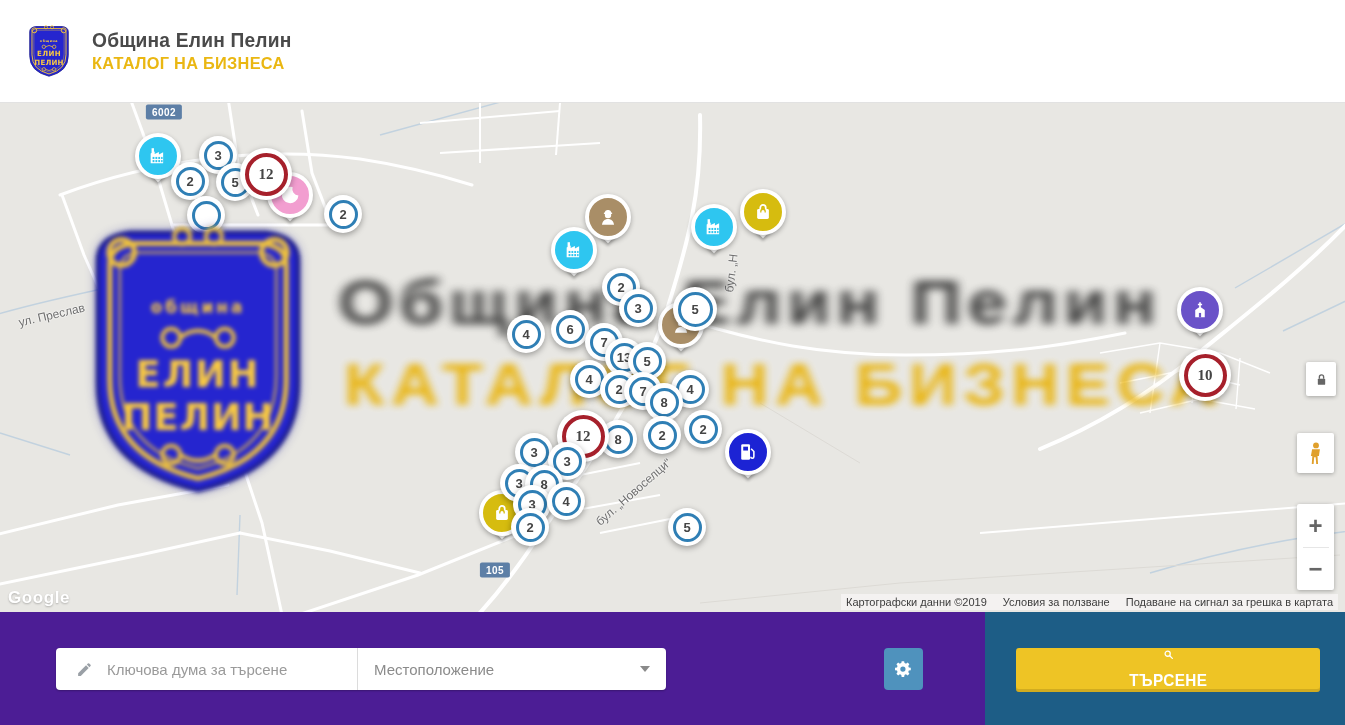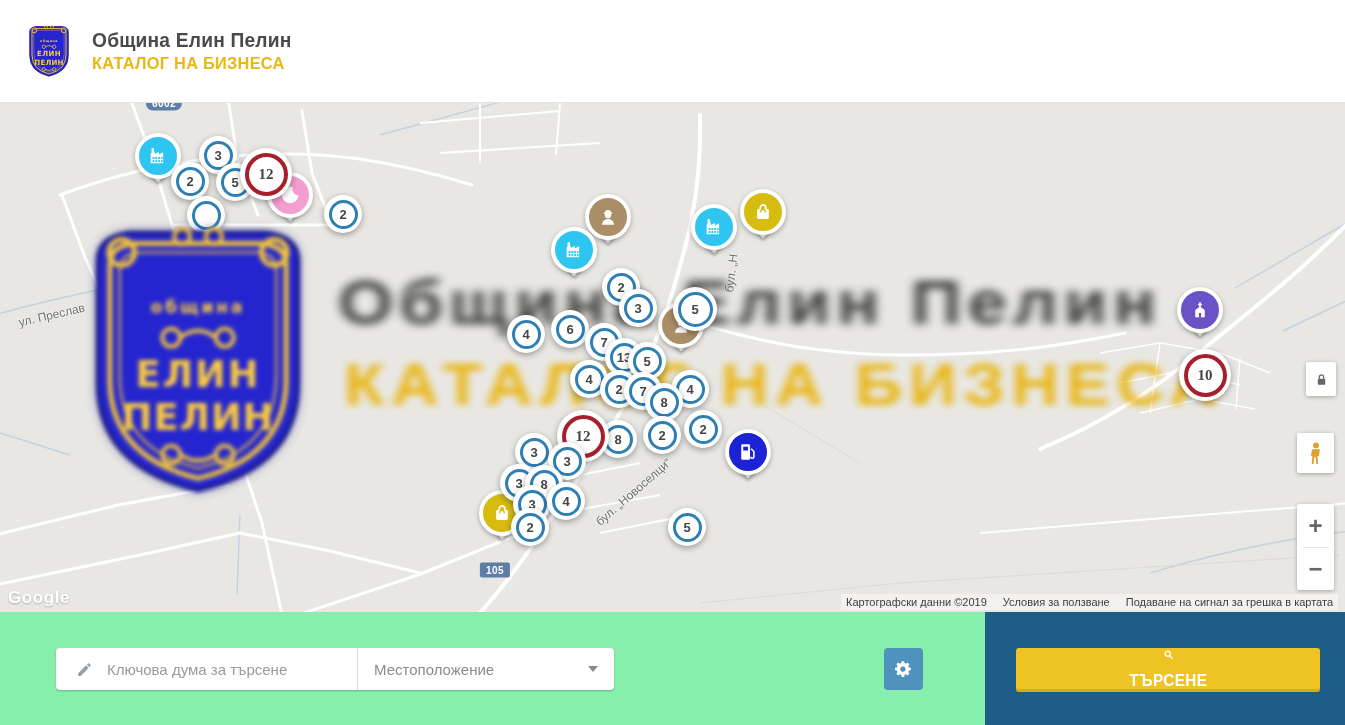--- a/index.html
+++ b/index.html
@@ -109,40 +109,40 @@
   }
   .lock-btn { left:1306px; top:259px; width:30px; height:34px; cursor:pointer; }
   .pegman-btn { left:1297px; top:330px; width:37px; height:40px; cursor:pointer; }
   .zoom-ctl { left:1297px; top:401px; width:37px; height:86px; flex-direction:column; }
   .zoom-btn {
     width:100%; height:42px; display:flex; align-items:center; justify-content:center;
     font-size:24px; font-weight:700; color:#666; cursor:pointer; user-select:none;
   }
   .zoom-sep { width:26px; height:1px; background:#e6e6e6; }
   
-  .footer { position:relative; height:113px; background:#86efac; }
+  .footer { position:relative; height:113px; background:#4c1d95; }
   .right-panel { position:absolute; left:985px; top:0; right:0; bottom:0; background:#1d5d86; }
   .search-group {
     position:absolute; left:56px; top:36px; height:42px; z-index:2;
     background:#fff; border-radius:4px; display:flex; box-shadow:0 1px 2px rgba(0,0,0,.25);
   }
   .seg { display:flex; align-items:center; }
   .seg-keyword { width:301px; }
   .seg-keyword svg { width:17px; height:17px; margin:0 12px 0 20px; color:#9aa0a6; flex:none; }
   .seg-keyword input {
     border:0; outline:0; flex:1; min-width:0; font-size:15px; color:#666;
     font-family:inherit; background:transparent; padding-right:8px;
   }
   .seg-keyword input::placeholder { color:#9a9a9a; opacity:1; }
   .seg-select {
     padding:0 16px; justify-content:space-between; cursor:pointer;
     border-left:1px solid #dcdcdc;
   }
   .seg-category { width:255px; }
-  .seg-location { width:257px; }
+  .seg-location { width:309px; }
   .seg-select .sel-text { font-size:15px; color:#8b8b8b; }
   .caret {
     width:0; height:0; border-left:5px solid transparent; border-right:5px solid transparent;
     border-top:6px solid #8a8a8a; margin-left:8px;
   }
   .gear-btn {
     position:absolute; left:884px; top:36px; width:39px; height:42px;
     background:#4f92bd; border:0; border-radius:4px; cursor:pointer;
     display:flex; align-items:center; justify-content:center;
   }
@@ -307,21 +307,21 @@
         <path d="M1240,255 L1236,306"></path>
     </g>
   </svg>
 
   <div id="labels-layer">
       <span class="street-label" style="left: 18px; top: 205px; transform: rotate(-13deg);">ул. Преслав</span>
       <span class="street-label" style="left: 586px; top: 382px; transform: rotate(-41deg);">бул. „Новоселци“</span>
       <span class="street-label" style="left: 712px; top: 163px; transform: rotate(-83deg);">бул. „Н</span>
     </div>
   <div id="badges-layer">
-      <span class="road-badge" style="left: 164px; top: 0; border-radius: 7px;">6002</span>
+      <span class="road-badge" style="left: 164px; top: 9px;">6002</span>
       <span class="road-badge" style="left: 495px; top: 467px;">105</span>
     </div>
   <div id="pins-layer">
       <div class="pin" style="left: 135px; top: 30px; color: rgb(46, 198, 240);">
         <span class="pin-tail"></span>
         <span class="pin-circle">
           <svg class="pin-icon">
             <use href="#i-factory"></use>
           </svg>
         </span>

